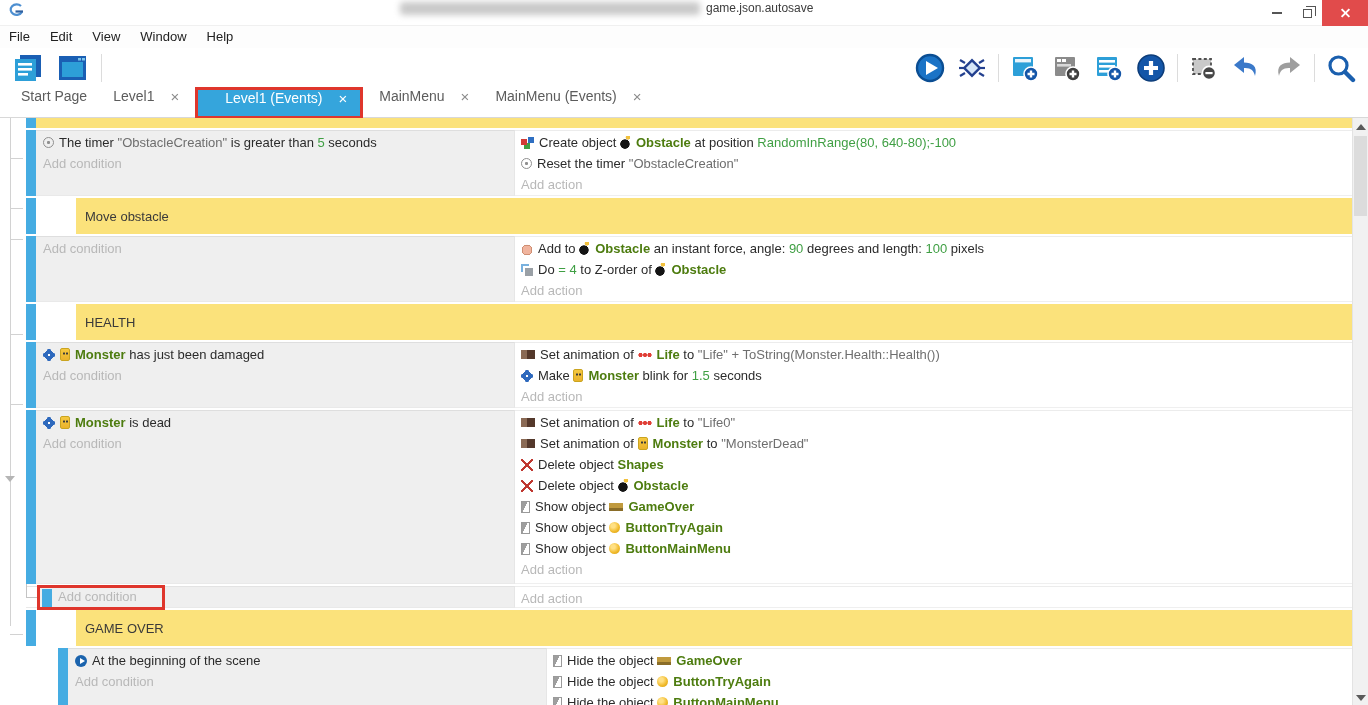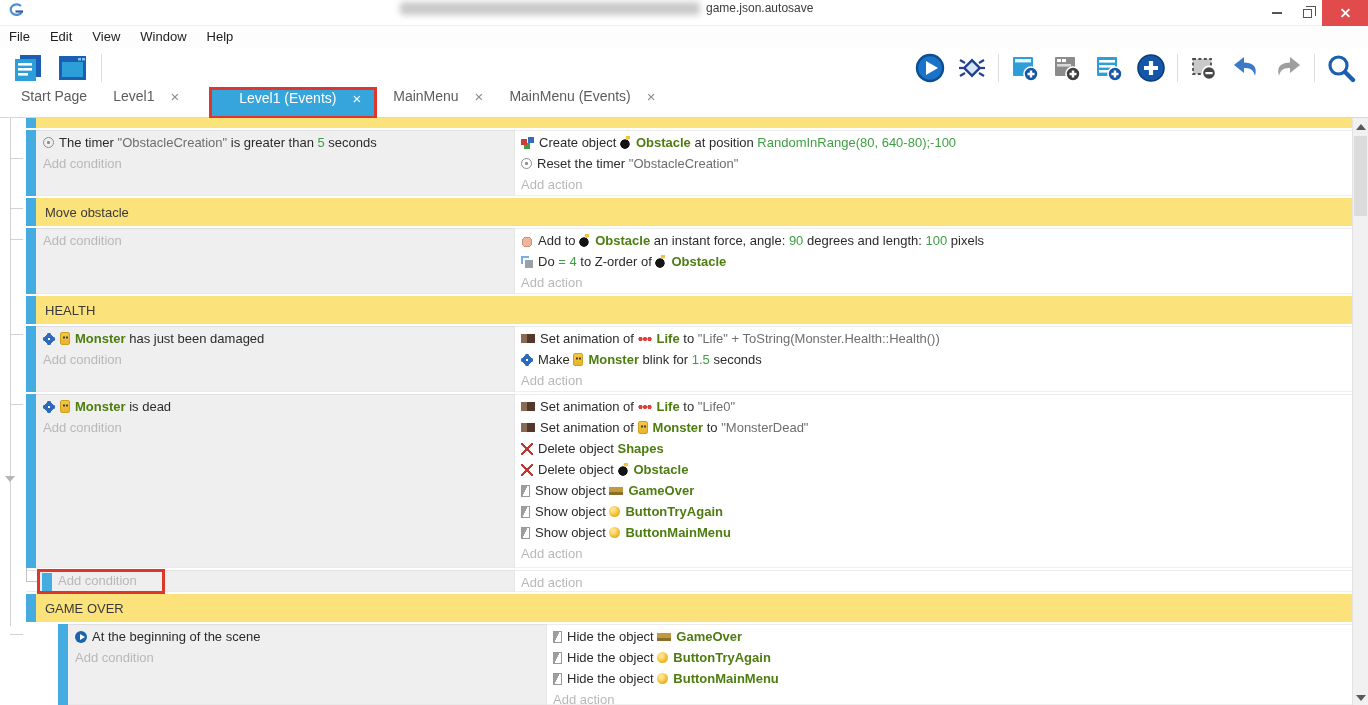--- a/index.html
+++ b/index.html
@@ -34,35 +34,35 @@
   .toolbar { height:40px; background:#fff; display:flex; align-items:center; position:relative; }
   .tb-left { display:flex; align-items:center; margin-left:6px; }
   .tb-right { position:absolute; right:6px; top:0; height:40px; display:flex; align-items:center; }
   .tbtn { border:none; background:transparent; padding:2px 4px; margin:0 2px; display:flex; align-items:center; cursor:default; }
   .tsep { width:1px; height:28px; background:#dcdcdc; margin:0 5px; }
 
   
   .tabbar { height:30px; display:flex; align-items:stretch; background:#fff; border-bottom:1px solid #d8d8d8; padding-left:8px; font-size:14px; }
   .tab { display:flex; align-items:flex-start; padding:0 13px; color:#5c5c5c; white-space:nowrap; position:relative; }
   .tab .close-x { margin-left:16px; color:#8b8b8b; font-size:15px; }
-  .tab.active { background:#35a5dc; color:#fff; box-shadow:0 0 0 3px #df362c; margin:2px 6px 1px 20px;padding-left:27px; }
+  .tab.active { background:#35a5dc; color:#fff; box-shadow:0 0 0 3px #df362c; margin:2px 6px 1px 6px;padding-left:27px; }
   .tab.active .close-x { color:#fff; }
 
   
   .events { position:relative; height:587px; background:#fff; padding-left:26px; padding-right:16px; overflow:hidden; }
   .gutter { position:absolute; left:0; top:0; width:26px; height:100%; }
   .guide-v { position:absolute; left:10px; top:0; width:1px; height:508px; background:#d2d2d2; }
   .tick { position:absolute; left:10px; width:13px; height:1px; background:#d2d2d2; }
   .fold-arrow { position:absolute; left:5px; width:0; height:0; border-left:5px solid transparent; border-right:5px solid transparent; border-top:6px solid #b5b5b5; }
 
   .row { display:flex; margin-bottom:2px; position:relative; }
   .bar { width:10px; background:#45ace2; flex:none; }
   .group-label-area { flex:1; background:#fbe27b; display:flex; align-items:center; padding-left:9px; font-size:13px; color:#3a3a3a; }
   .row.partial { height:10px; }
-  .row.groupr { height:28px; }
+  .row.groupr { height:36px;gap:40px; }
 
   .cond { width:479px; flex:none; background:#efefef; border-top:1px solid #dedede; border-bottom:1px solid #e9e9e9; border-right:1px solid #e6e6e6; padding:1px 0 0 7px; overflow:hidden; }
   .act  { flex:1; background:#fff; border-top:1px solid #ececec; border-bottom:1px solid #efefef; padding:1px 0 0 6px; overflow:hidden; }
   .eline { height:21px; line-height:21px; font-size:13px; white-space:nowrap; }
   .ph { color:#b8b8b8; }
   .t-p { color:#2b2b2b; } .t-o { color:#4d7c0f; font-weight:bold; } .t-v { color:#3f9f43; } .t-s { color:#6e6e6e; }
 
   
   .row.sub { height:22px; }
   .sub-cond { width:489px; flex:none; position:relative; background:linear-gradient(90deg,#ffffff 0 14px,#efefef 14px); border-top:1px solid #e3e3e3; border-bottom:1px solid #e9e9e9; border-right:1px solid #e6e6e6; display:flex; align-items:center; }

